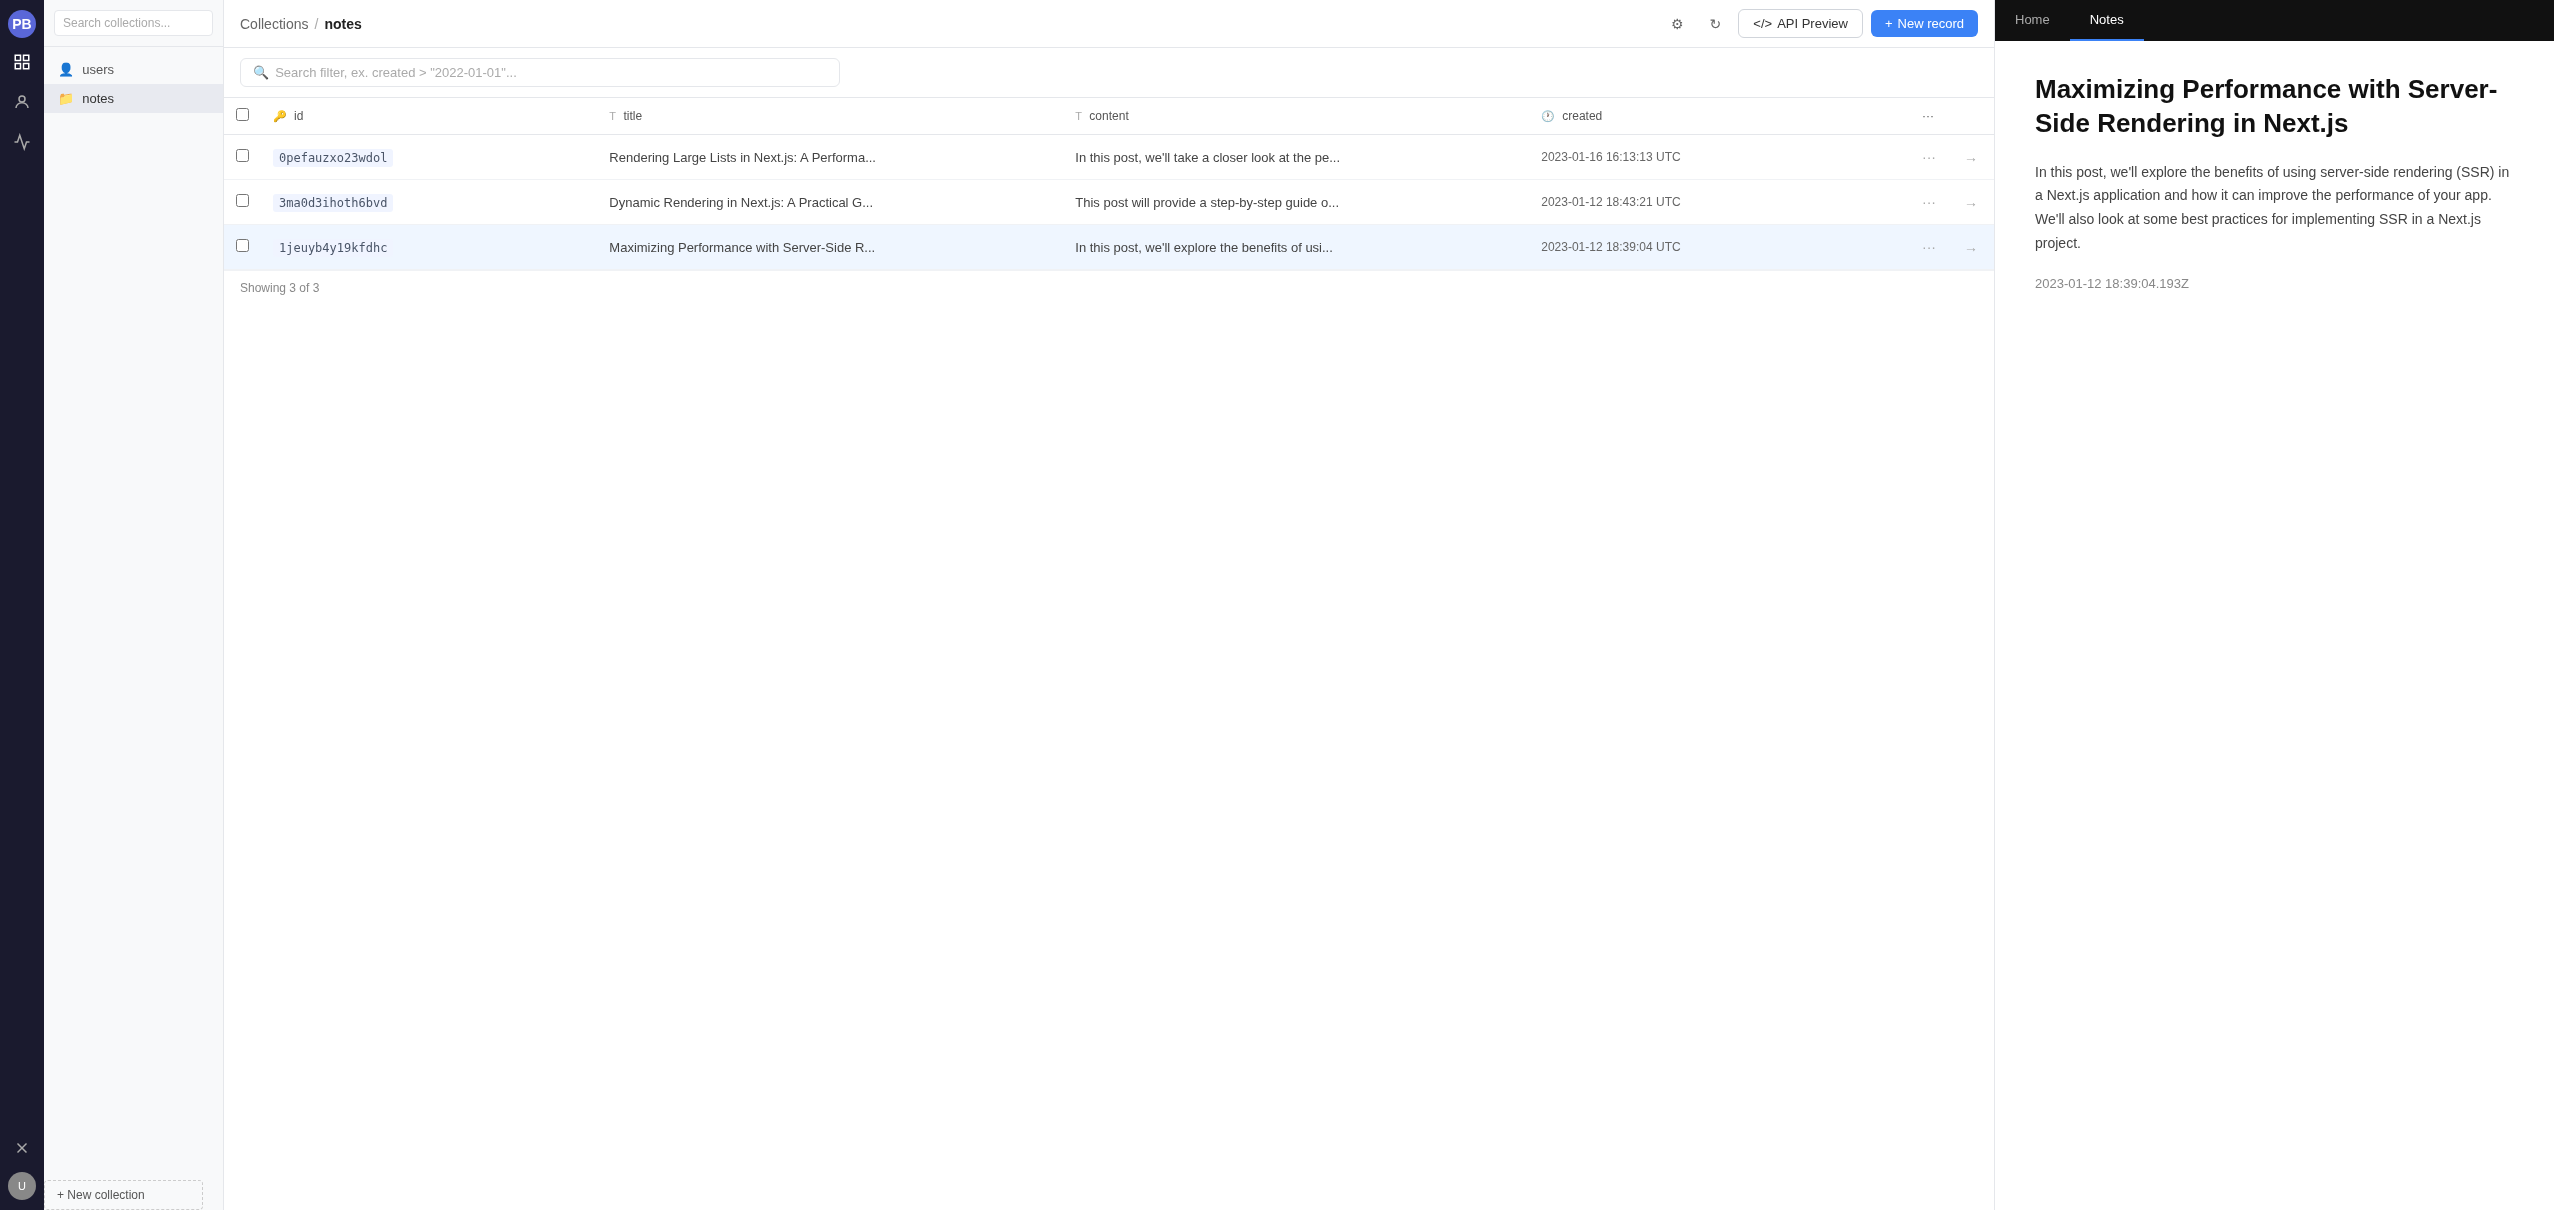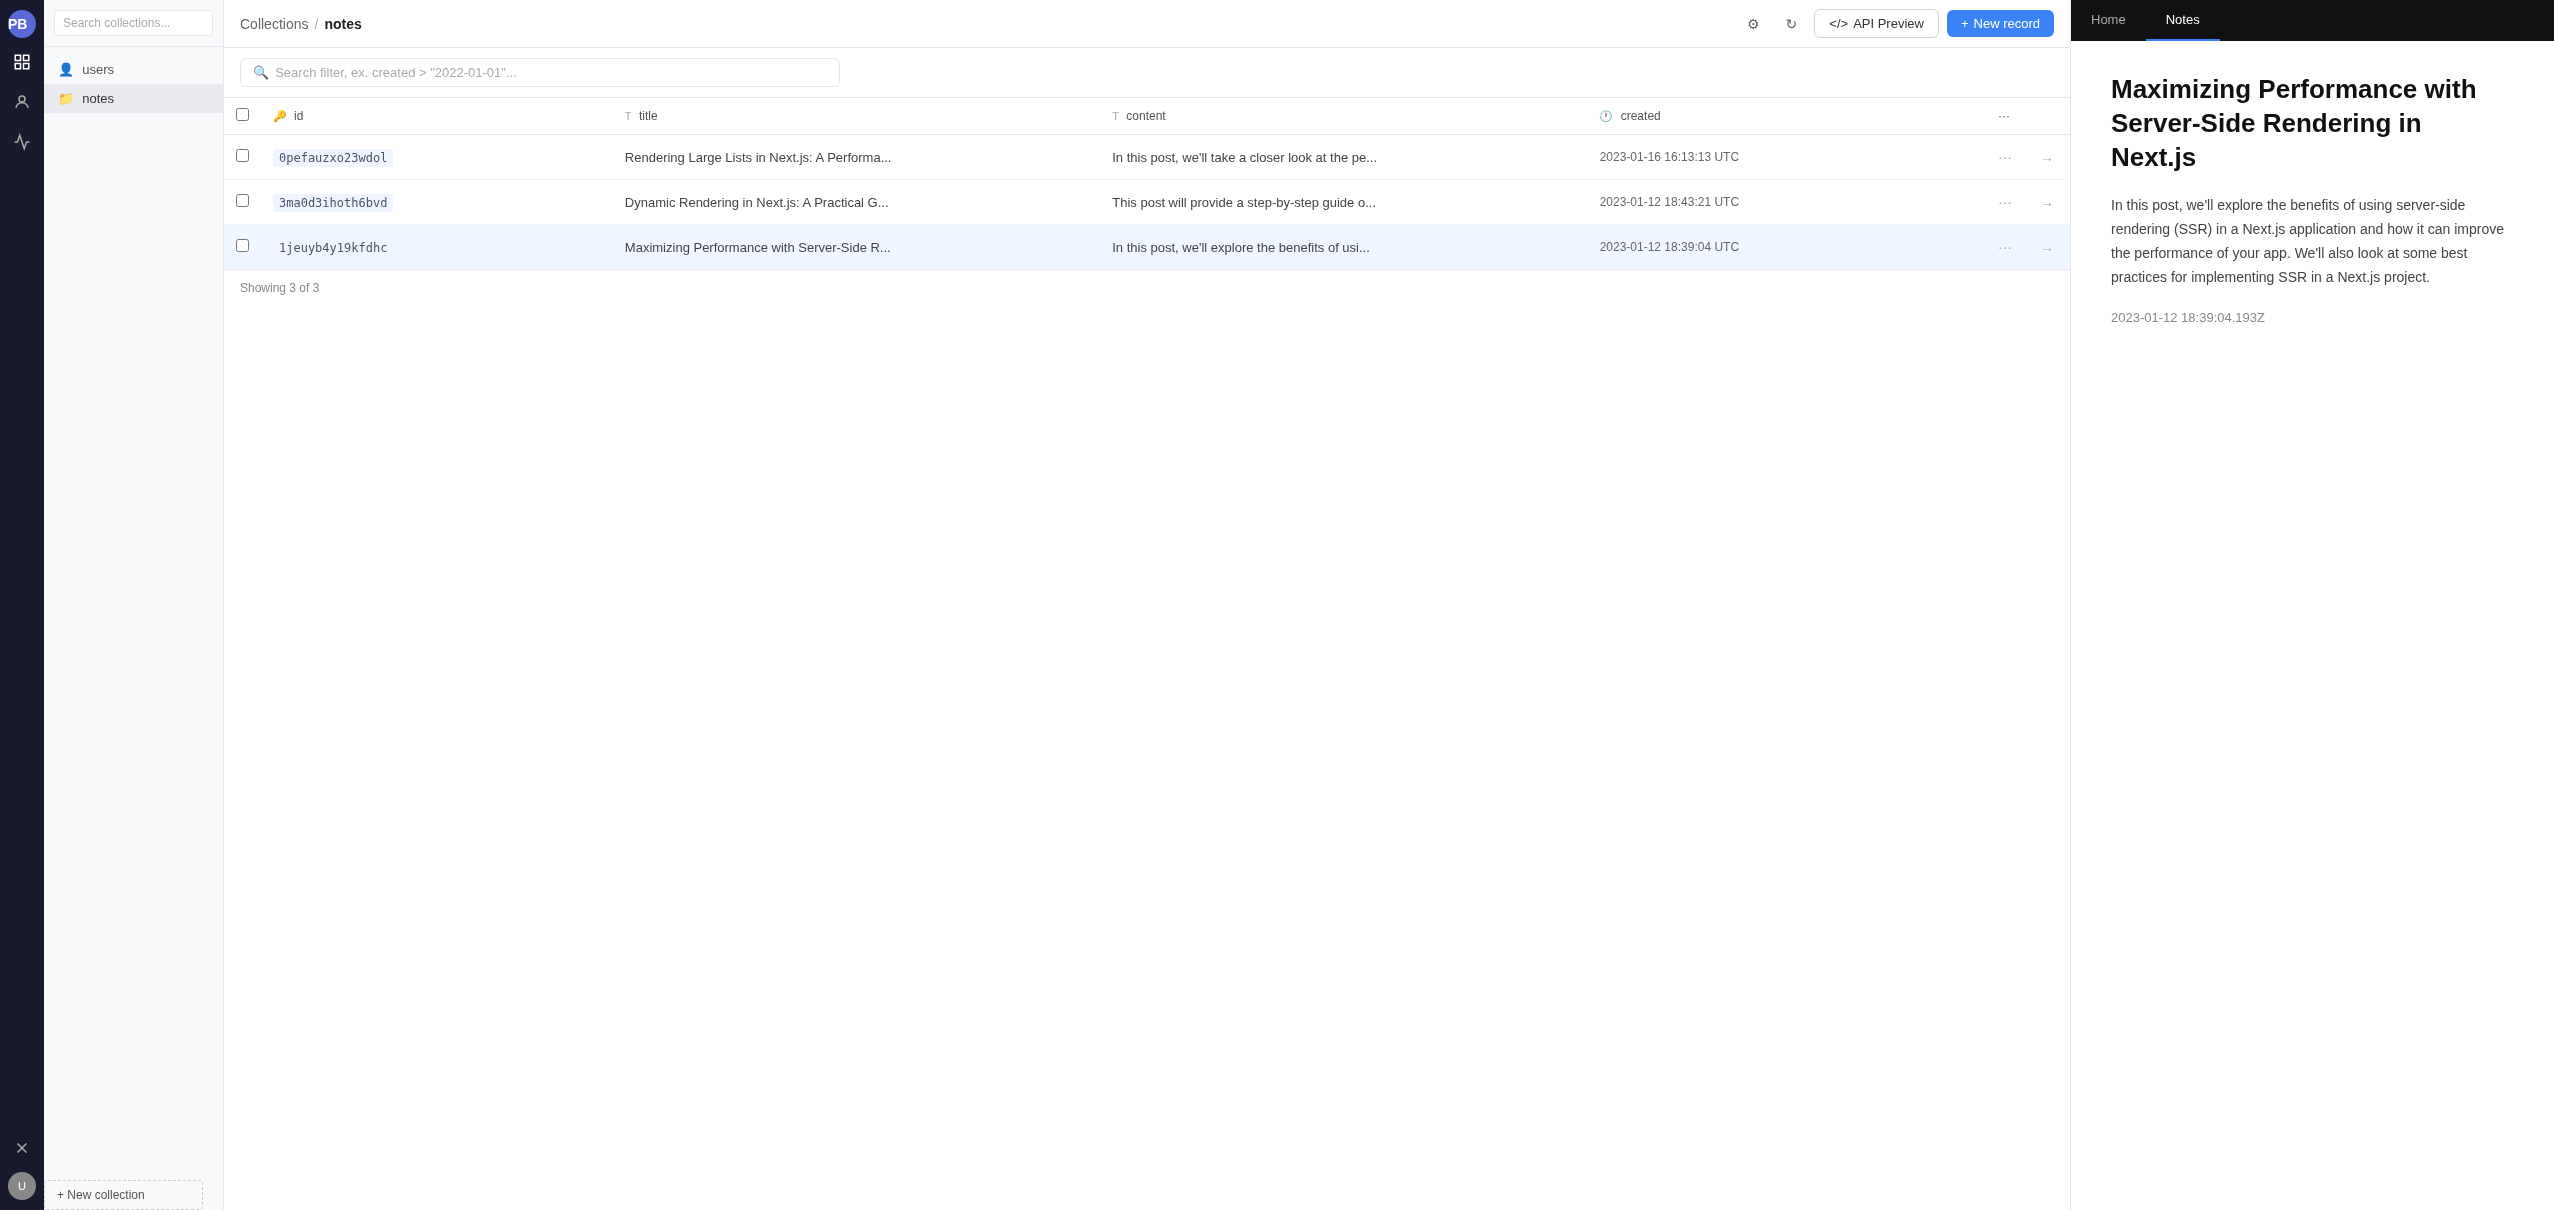--- a/index.html
+++ b/index.html
@@ -13,21 +13,21 @@
       flex-direction: column;
       align-items: center;
       padding: 10px 0;
       gap: 8px;
       flex-shrink: 0;
     }
     .icon-sidebar .app-logo {
       width: 28px; height: 28px;
       background: #5a67d8;
       border-radius: 14px;
-      display: flex; align-items: center; justify-content: flex-start;
+      display: flex; align-items: center; justify-content: center;
       color: white; font-size: 14px; font-weight: bold;
       margin-bottom: 0;
     }
     .icon-sidebar .sidebar-icon {
       width: 32px; height: 32px;
       border-radius: 6px;
       display: flex; align-items: center; justify-content: center;
       color: #aaa;
       cursor: pointer;
     }
@@ -219,21 +219,21 @@
     .showing-text {
       padding: 10px 16px;
       color: #888;
       font-size: 12px;
       border-top: 1px solid #f0f2f5;
       background: white;
     }
 
     
     .right-panel {
-      width: 484px;
+      width: 560px;
       display: flex;
       flex-direction: column;
       flex-shrink: 0;
       border-left: 1px solid #e5e7eb;
     }
     .right-panel-header {
       display: flex;
       background: #111;
       color: white;
       font-size: 13px;

